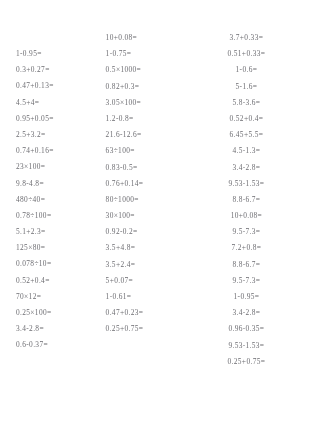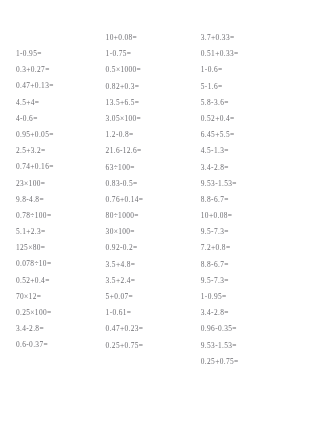--- a/index.html
+++ b/index.html
@@ -40,20 +40,21 @@
   }
   .col-middle {
     width: 98px;
     padding-left: 4px;
     padding-top: 0px;
   }
   .col-right {
     width: 98px;
     padding-left: 4px;
     padding-top: 0px;
+    text-align: center;
   }
   .problem {
     height: 16.2px;
     line-height: 16.2px;
     font-size: 7.4px;
     color: #6d6d72;
     white-space: nowrap;
     letter-spacing: 0.35px;
     font-family: "Liberation Serif", serif;
   }
@@ -62,43 +63,42 @@
 <body>
 
 <div class="sheet">
   <div class="columns">
 
     <div class="column col-left">
       <div class="problem">1-0.95=</div>
       <div class="problem">0.3+0.27=</div>
       <div class="problem">0.47+0.13=</div>
       <div class="problem">4.5+4=</div>
-      <div class="problem">4-0.6=</div>
       <div class="problem">0.95+0.05=</div>
       <div class="problem">2.5+3.2=</div>
       <div class="problem">0.74+0.16=</div>
       <div class="problem">23×100=</div>
       <div class="problem">9.8-4.8=</div>
+      <div class="problem">480÷40=</div>
       <div class="problem">0.78÷100=</div>
       <div class="problem">5.1+2.3=</div>
       <div class="problem">125×80=</div>
       <div class="problem">0.078÷10=</div>
       <div class="problem">0.52+0.4=</div>
       <div class="problem">70×12=</div>
       <div class="problem">0.25×100=</div>
       <div class="problem">3.4-2.8=</div>
       <div class="problem">0.6-0.37=</div>
     </div>
 
     <div class="column col-middle">
       <div class="problem">10+0.08=</div>
       <div class="problem">1-0.75=</div>
       <div class="problem">0.5×1000=</div>
       <div class="problem">0.82+0.3=</div>
-      <div class="problem">13.5+6.5=</div>
       <div class="problem">3.05×100=</div>
       <div class="problem">1.2-0.8=</div>
       <div class="problem">21.6-12.6=</div>
       <div class="problem">63÷100=</div>
       <div class="problem">0.83-0.5=</div>
       <div class="problem">0.76+0.14=</div>
       <div class="problem">80÷1000=</div>
       <div class="problem">30×100=</div>
       <div class="problem">0.92-0.2=</div>
       <div class="problem">3.5+4.8=</div>

